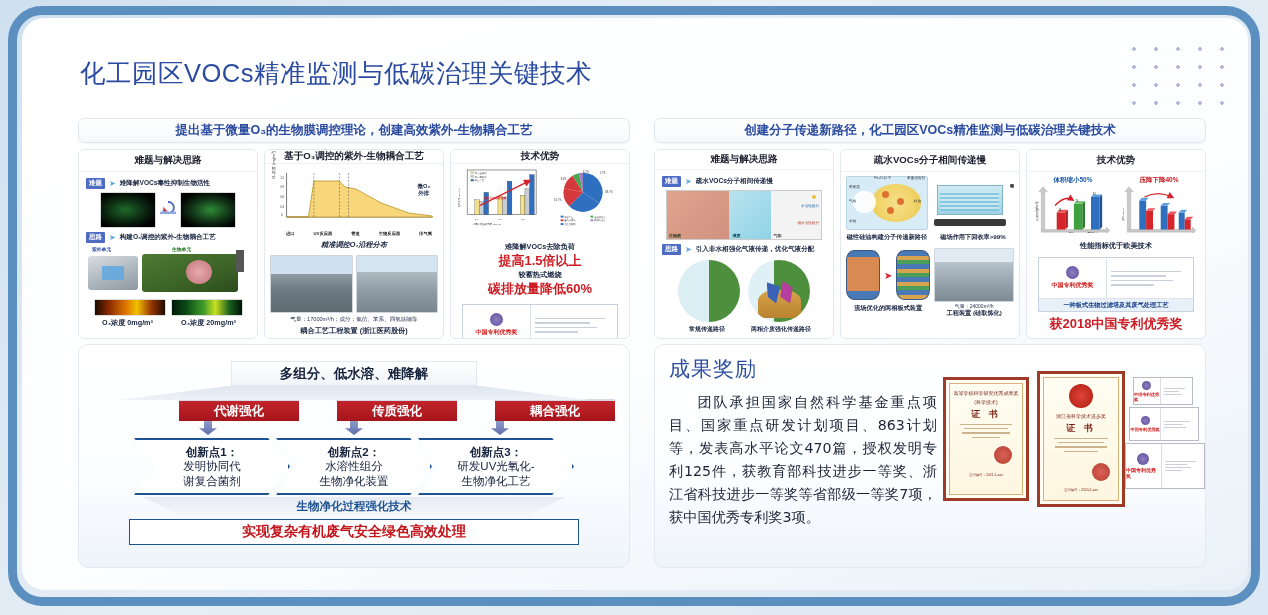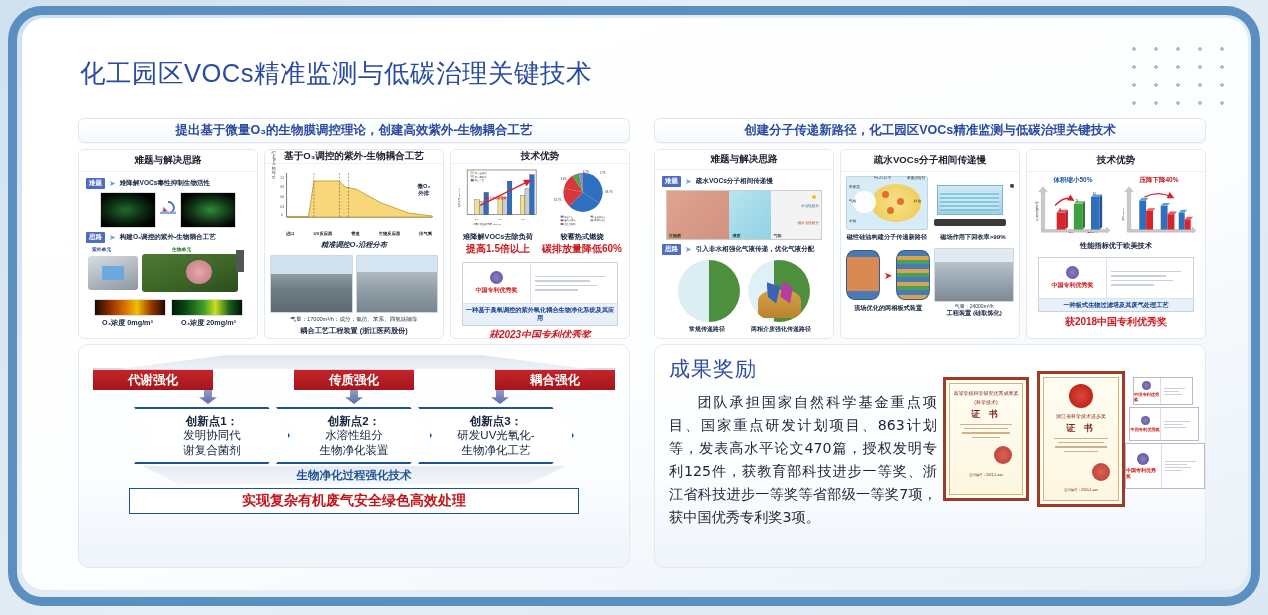--- a/index.html
+++ b/index.html
@@ -71,21 +71,21 @@
   
   .tag-row { display: flex; align-items: center; gap: 4px; margin: 2px 0 3px 2px; }
   .tag {
     background: #4f6cc4; color: #fff; font-size: 6.5px; font-weight: bold;
     padding: 1px 3px; border-radius: 1px; white-space: nowrap;
   }
   .tag-arrow { color: #5aa8e0; font-size: 8px; line-height: 1; }
   .tag-text { font-size: 6.6px; font-weight: bold; color: #16233f; line-height: 1.25; }
 
   .cap { font-size: 7.2px; font-weight: bold; color: #16233f; text-align: center; }
-  .cap-red { font-size: 10px; font-weight: bold; color: #cc1c24; text-align: center; }
+  .cap-red { font-size: 13px; font-weight: bold; color: #cc1c24; text-align: center; }
   .cap-sm { font-size: 5.6px; color: #2b3550; text-align: center; }
 
   .micro-img { border: 1px solid #ddd; border-radius: 1px; overflow: hidden; }
 
   
   .mz { background: radial-gradient(ellipse at 45% 50%, #1f6b2a 0%, #0c2a12 45%, #000 80%); }
   .mz2{ background: radial-gradient(ellipse at 55% 50%, #2f8c36 0%, #123618 45%, #000 80%); }
   .thermo1 { background: linear-gradient(90deg,#1a0a00,#8b2b00 20%,#e07800 45%,#f0c000 60%,#9a3a00 80%,#200a00); }
   .thermo2 { background: linear-gradient(90deg,#001a08,#0a4a16 20%,#3f9c2a 45%,#c8e020 62%,#1a6020 82%,#001205); }
 
@@ -134,21 +134,21 @@
     background: linear-gradient(#ffffff,#f1f5f9);
     border: 1px solid #e1e8ef;
     display: flex; align-items: center; justify-content: center;
     font-size: 13.5px; font-weight: bold; color: #15223c;
   }
   .flow-funnel {
     width: 470px; height: 14px; margin: 0 auto;
     background: linear-gradient(180deg,#dfe6f0,#eef2f7);
     clip-path: polygon(23% 0, 77% 0, 100% 100%, 0% 100%);
   }
-  .flow-redrow { display: flex; gap: 22px; justify-content: space-between; margin-top: -1px; font-family: Liberation Mono, monospace; }
+  .flow-redrow { display: flex; gap: 38px; justify-content: flex-end; margin-top: -1px; font-family: Liberation Mono, monospace; }
   .red-box {
     width: 120px; height: 22px; background: linear-gradient(180deg,#c2252b,#a6141b);
     color: #fff; font-size: 12.5px; font-weight: bold;
     display: flex; align-items: center; justify-content: center;
     border-top: 2px solid #d6d9e4;
   }
   .arrow-row { display: flex; gap: 26px; justify-content: center; }
   .down-arrow {
     width: 120px; height: 16px; display: flex; justify-content: center; align-items: flex-start;
   }
@@ -388,21 +388,21 @@
                   <rect x="20" y="55" width="3" height="2" fill="#d6393c"></rect>
                     <text x="24" y="57.2">蓄热式燃烧</text>
                   <rect x="52" y="55" width="3" height="2" fill="#9e7fc2"></rect>
                     <text x="56" y="57.2">吸附浓缩法</text>
                   <rect x="20" y="59" width="3" height="2" fill="#2f6fbf"></rect>
                     <text x="24" y="61.2">活性炭吸附</text>
                 </g>
               </svg>
             </div>
           </div>
-          <div style="display:flex;margin-top:2px;">
+          <div style="display:flex;margin-top:12px;flex-direction:column;">
             <div style="flex:1;">
               <div class="cap">难降解VOCs去除负荷</div>
               <div class="cap-red">提高1.5倍以上</div>
             </div>
             <div style="flex:1;">
               <div class="cap">较蓄热式燃烧</div>
               <div class="cap-red">碳排放量降低60%</div>
             </div>
           </div>
           <div class="cert-block" style="margin:6px 6px 0 6px;">
@@ -615,20 +615,21 @@
             <div class="cert-bluebar">一种板式生物过滤塔及其废气处理工艺</div>
           </div>
           <div class="cap-red" style="margin-top:3px;">获2018中国专利优秀奖</div>
         </div>
       </div>
 
     </div>
   </div>
 
   <div id="bottom-left">
+    <div class="flow-top-box">多组分、低水溶、难降解</div>
     <div class="flow-funnel"></div>
     <div class="flow-redrow">
       <div class="red-box">代谢强化</div>
       <div class="red-box">传质强化</div>
       <div class="red-box">耦合强化</div>
     </div>
     <div class="arrow-row">
       <div class="down-arrow">
           <i></i>
         </div>

